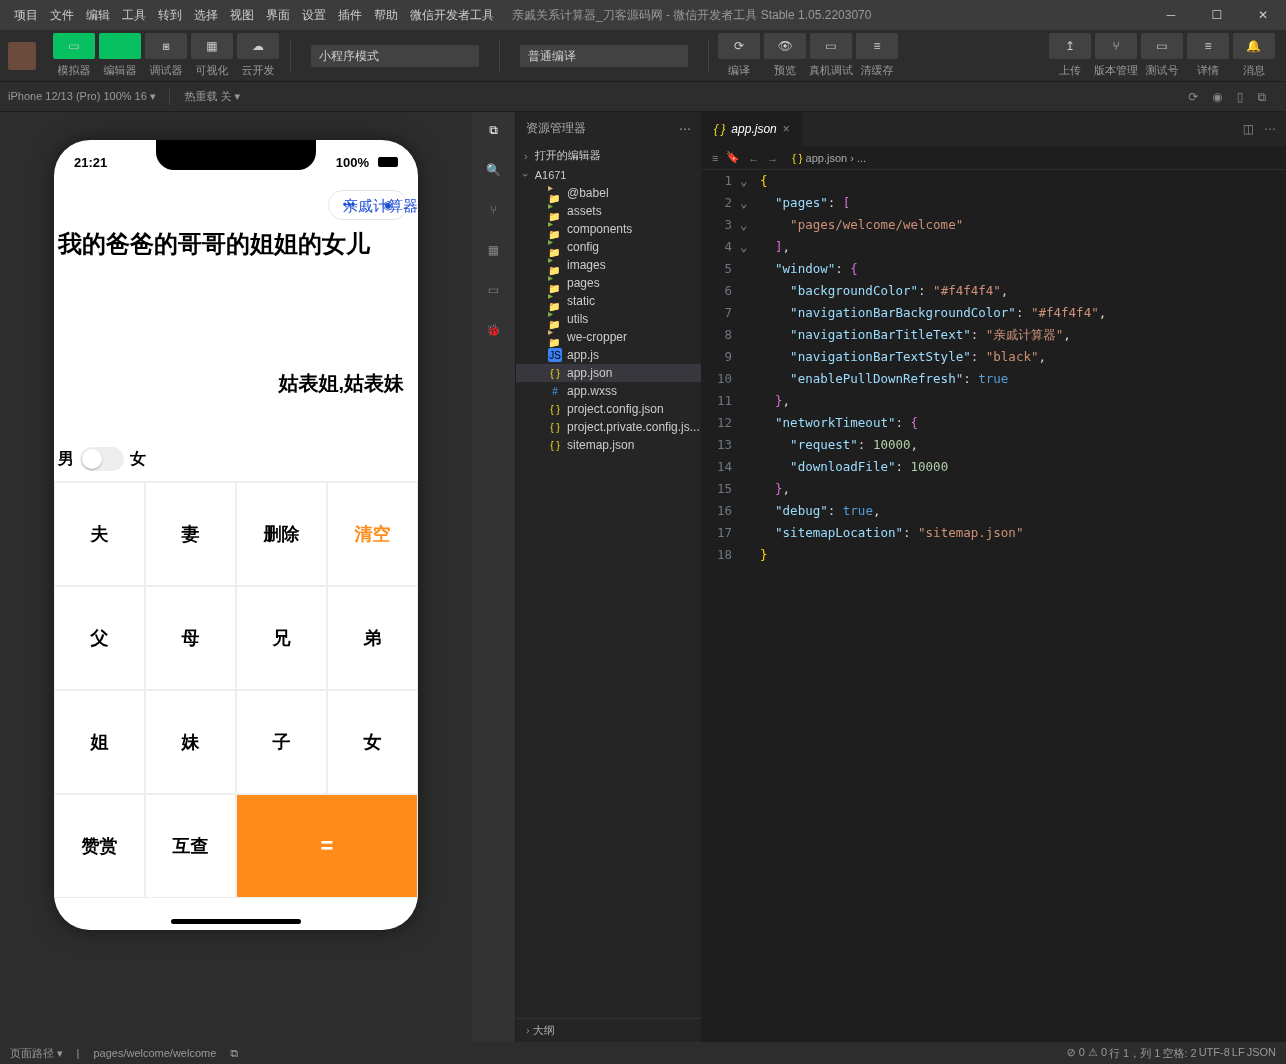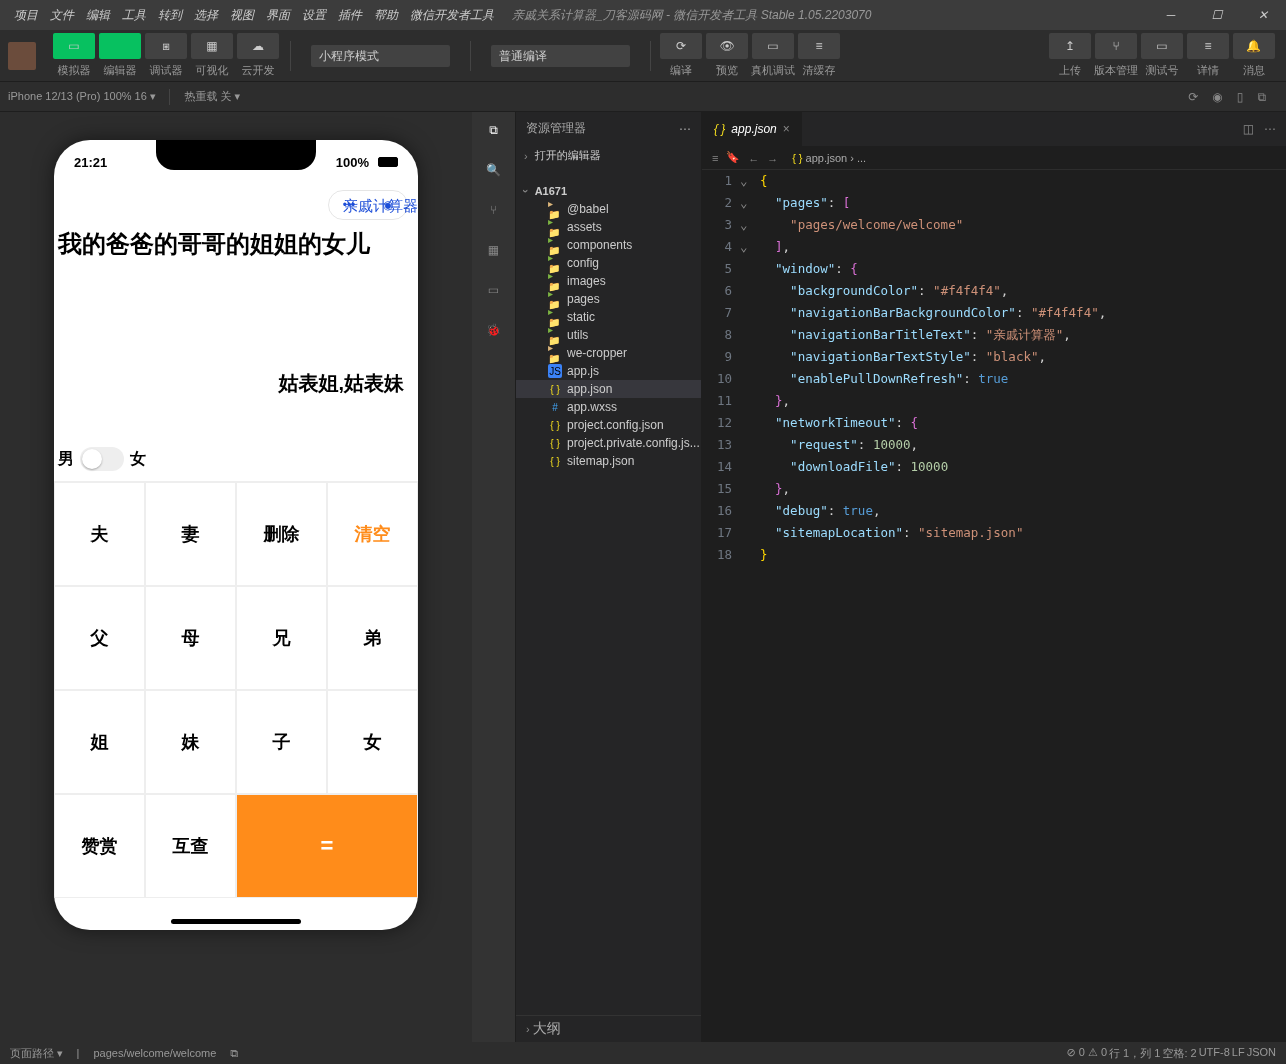--- a/index.html
+++ b/index.html
@@ -1,35 +1,35 @@
 <!DOCTYPE html>
 <html><head>
 <meta charset="utf-8">
 <style>
 * { margin: 0; padding: 0; box-sizing: border-box; }
 body { font-family: -apple-system, "Microsoft YaHei", sans-serif; background: #1e1e1e; color: #ccc; font-size: 12px; width: 1286px; height: 1064px; overflow: hidden; position: relative; }
 
 
-.titlebar { height: 30px; background: #3c3c3c; display: flex; align-items: center; padding: 15px 8px; font-style: italic; }
+.titlebar { height: 30px; background: #3c3c3c; display: flex; align-items: center; padding: 15px 8px; }
 .titlebar .menu { display: flex; gap: 0; }
 .titlebar .menu span { padding: 0 6px; color: #ccc; cursor: pointer; font-size: 12px; }
 .titlebar .title { margin-left: 12px; color: #999; font-size: 12px; }
 .titlebar .winctl { position: absolute; right: 0; top: 0; display: flex; }
 .titlebar .winctl div { width: 46px; height: 30px; display: flex; align-items: center; justify-content: center; color: #ccc; cursor: pointer; }
 
 
 .toolbar { height: 52px; background: #2d2d2d; display: flex; align-items: center; padding: 0 8px; border-bottom: 1px solid #1e1e1e; }
 .toolbar .avatar { width: 28px; height: 28px; background: #6b4c3c; border-radius: 2px; margin-right: 16px; }
 .toolbar .group { display: flex; flex-direction: column; align-items: center; margin-right: 2px; }
 .toolbar .group .btns { display: flex; }
 .toolbar .group .btn { width: 42px; height: 26px; background: #424242; display: flex; align-items: center; justify-content: center; border-radius: 2px; margin: 0 1px; cursor: pointer; }
 .toolbar .group .btn.green { background: #07c160; }
 .toolbar .group .lbl { font-size: 11px; color: #999; margin-top: 4px; }
 .toolbar .sel { position: relative; margin: 0 12px; }
-.toolbar .sel select { background: #424242; color: #ccc; border: none; padding: 4px 20px 4px 8px; border-radius: 2px; font-size: 12px; appearance: none; width: 139px; }
+.toolbar .sel select { background: #424242; color: #ccc; border: none; padding: 4px 20px 4px 8px; border-radius: 2px; font-size: 12px; appearance: none; width: 168px; }
 .toolbar .divider { width: 1px; height: 30px; background: #444; margin: 0 8px; }
 .toolbar .spacer { flex: 1; }
 
 
 .subbar { height: 30px; background: #2d2d2d; display: flex; align-items: center; padding: 0 8px; border-bottom: 1px solid #1e1e1e; }
 .subbar .left { display: flex; align-items: center; gap: 10px; color: #999; font-size: 11px; }
 .subbar .icons { display: flex; gap: 14px; margin-left: auto; margin-right: 12px; }
 .subbar .icons span { color: #888; cursor: pointer; }
 
 
@@ -57,32 +57,32 @@
 
 
 .activitybar { width: 44px; background: #333; display: flex; flex-direction: column; align-items: center; padding-top: 6px; gap: 16px; border-right: 1px solid #1e1e1e; }
 .activitybar .ico { width: 24px; height: 24px; color: #888; cursor: pointer; display: flex; align-items: center; justify-content: center; }
 .activitybar .ico.active { color: #fff; }
 
 
 .explorer { width: 186px; background: #252526; display: flex; flex-direction: column; border-right: 1px solid #1e1e1e; }
 .explorer .hdr { padding: 8px 10px; font-size: 12px; color: #aaa; display: flex; justify-content: space-between; align-items: center; }
 .explorer .section { padding: 3px 8px; font-size: 11px; color: #ccc; cursor: pointer; display: flex; align-items: center; gap: 4px; }
-.explorer .section.bold { font-weight: 700; margin-top: 16px; }
+.explorer .section.bold { font-weight: 400; }
 .explorer .tree { flex: 1; overflow: auto; }
 .explorer .node { padding: 2px 0 2px 20px; font-size: 12px; color: #ccc; display: flex; align-items: center; gap: 5px; cursor: pointer; }
 .explorer .node.d1 { padding-left: 32px; }
 .explorer .node.sel { background: #37373d; }
 .explorer .node .fico { width: 14px; height: 14px; display: inline-flex; align-items: center; justify-content: center; font-size: 10px; border-radius: 2px; }
 .fico.folder { color: #dcb67a; }
 .fico.folder-g { color: #7cb342; }
 .fico.js { background: #3b82f6; color: #000; }
 .fico.json { color: #f7df1e; }
 .fico.css { color: #42a5f5; }
-.explorer .outline { padding: 4px 10px; font-size: 14px; color: #aaa; border-top: 1px solid #333; }
+.explorer .outline { padding: 4px 10px; font-size: 11px; color: #aaa; border-top: 1px solid #333; }
 
 
 .editor { flex: 1; display: flex; flex-direction: column; background: #1e1e1e; }
 .editor .tabs { height: 34px; background: #252526; display: flex; align-items: stretch; }
 .editor .tab { display: flex; align-items: center; gap: 6px; padding: 0 12px; background: #1e1e1e; color: #fff; font-size: 12px; font-style: italic; border-right: 1px solid #252526; cursor: pointer; }
 .editor .tab .close { color: #888; font-style: normal; }
 .editor .tabs .tools { margin-left: auto; display: flex; align-items: center; gap: 10px; padding: 0 10px; color: #888; }
 .editor .breadcrumb { height: 24px; display: flex; align-items: center; gap: 8px; padding: 0 10px; font-size: 11px; color: #aaa; border-bottom: 1px solid #2d2d2d; }
 .editor .breadcrumb .navico { color: #888; cursor: pointer; }
 .editor .code { flex: 1; display: flex; font-family: Consolas, monospace; font-size: 12.5px; line-height: 22px; }

